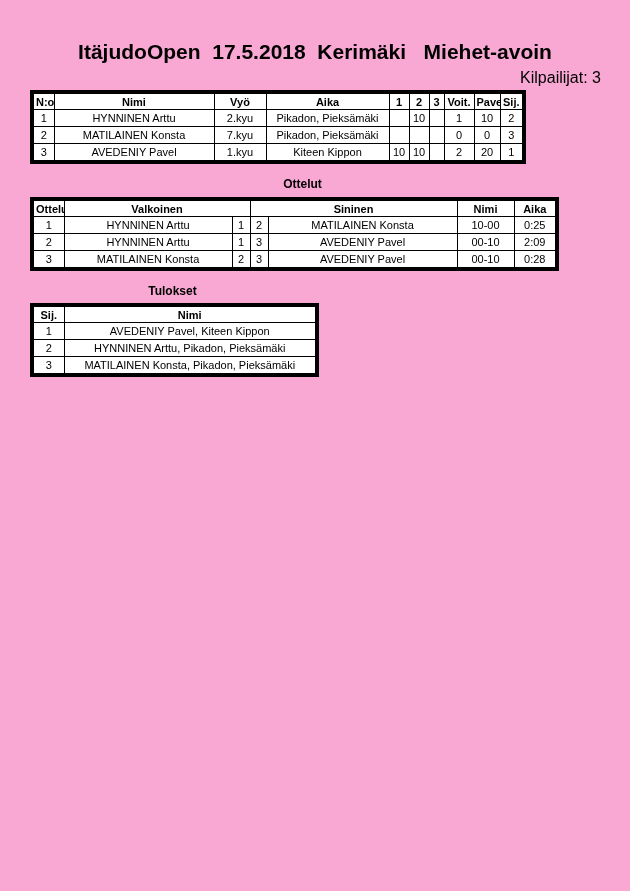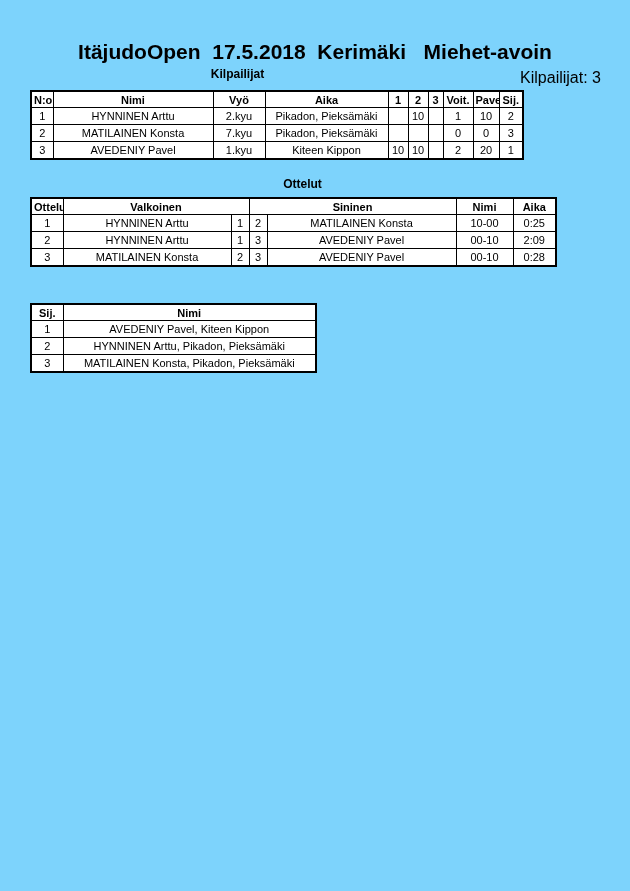--- a/index.html
+++ b/index.html
@@ -1,20 +1,20 @@
 <!DOCTYPE html>
 <html><head>
 <meta charset="utf-8">
 <style>
   html, body { margin: 0; padding: 0; background: #fff; }
   .page {
     position: relative;
     width: 630px;
     height: 891px;
-    background: #7dd3fc;
+    background: #f9a8d4;
     color: #000;
     font-family: "Liberation Sans", "DejaVu Sans", sans-serif;
     overflow: hidden;
   }
   .title {
     position: absolute;
     top: 40px; left: 0; width: 630px;
     text-align: center;
     font-size: 21px;
     font-weight: bold;
@@ -34,21 +34,21 @@
   #h-competitors { top: 67px;  left: 30px; width: 415px; }
   #h-matches     { top: 177px; left: 40px; width: 525px; }
   #h-results     { top: 284px; left: 30px; width: 285px; }
 
   table {
     position: absolute;
     border-collapse: collapse;
     table-layout: fixed;
     font-size: 11px;
     background: #fff;
-    border: 2px solid #000000;
+    border: 4px solid #000000;
   }
   th, td {
     border: 1px solid #000;
     overflow: hidden;
     white-space: nowrap;
   }
   th {
     font-weight: bold;
     text-align: center;
     height: 15px;
@@ -66,21 +66,20 @@
   #t-results     { left: 30px; top: 303px; width: 285px; }
 </style>
 </head>
 <body>
 
 <div class="page">
 
   <div class="title">ItäjudoOpen  17.5.2018  Kerimäki   Miehet-avoin</div>
   <div class="count">Kilpailijat: 3</div>
 
-  <div class="sec-heading" id="h-competitors">Kilpailijat</div>
   <table id="t-competitors">
     <colgroup>
       <col style="width:22px">
         <col style="width:160px">
         <col style="width:52px">
         <col style="width:123px">
       <col style="width:20px">
         <col style="width:20px">
         <col style="width:15px">
       <col style="width:30px">
@@ -191,20 +190,21 @@
           <td>MATILAINEN Konsta</td>
           <td class="c">2</td>
           <td class="c">3</td>
           <td>AVEDENIY Pavel</td>
           <td class="c">00-10</td>
           <td class="c">0:28</td>
         </tr>
       </tbody>
   </table>
 
+  <div class="sec-heading" id="h-results">Tulokset</div>
   <table id="t-results">
     <colgroup>
       <col style="width:32px">
         <col style="width:253px">
     </colgroup>
     <thead>
       <tr>
         <th>Sij.</th>
         <th>Nimi</th>
       </tr>

